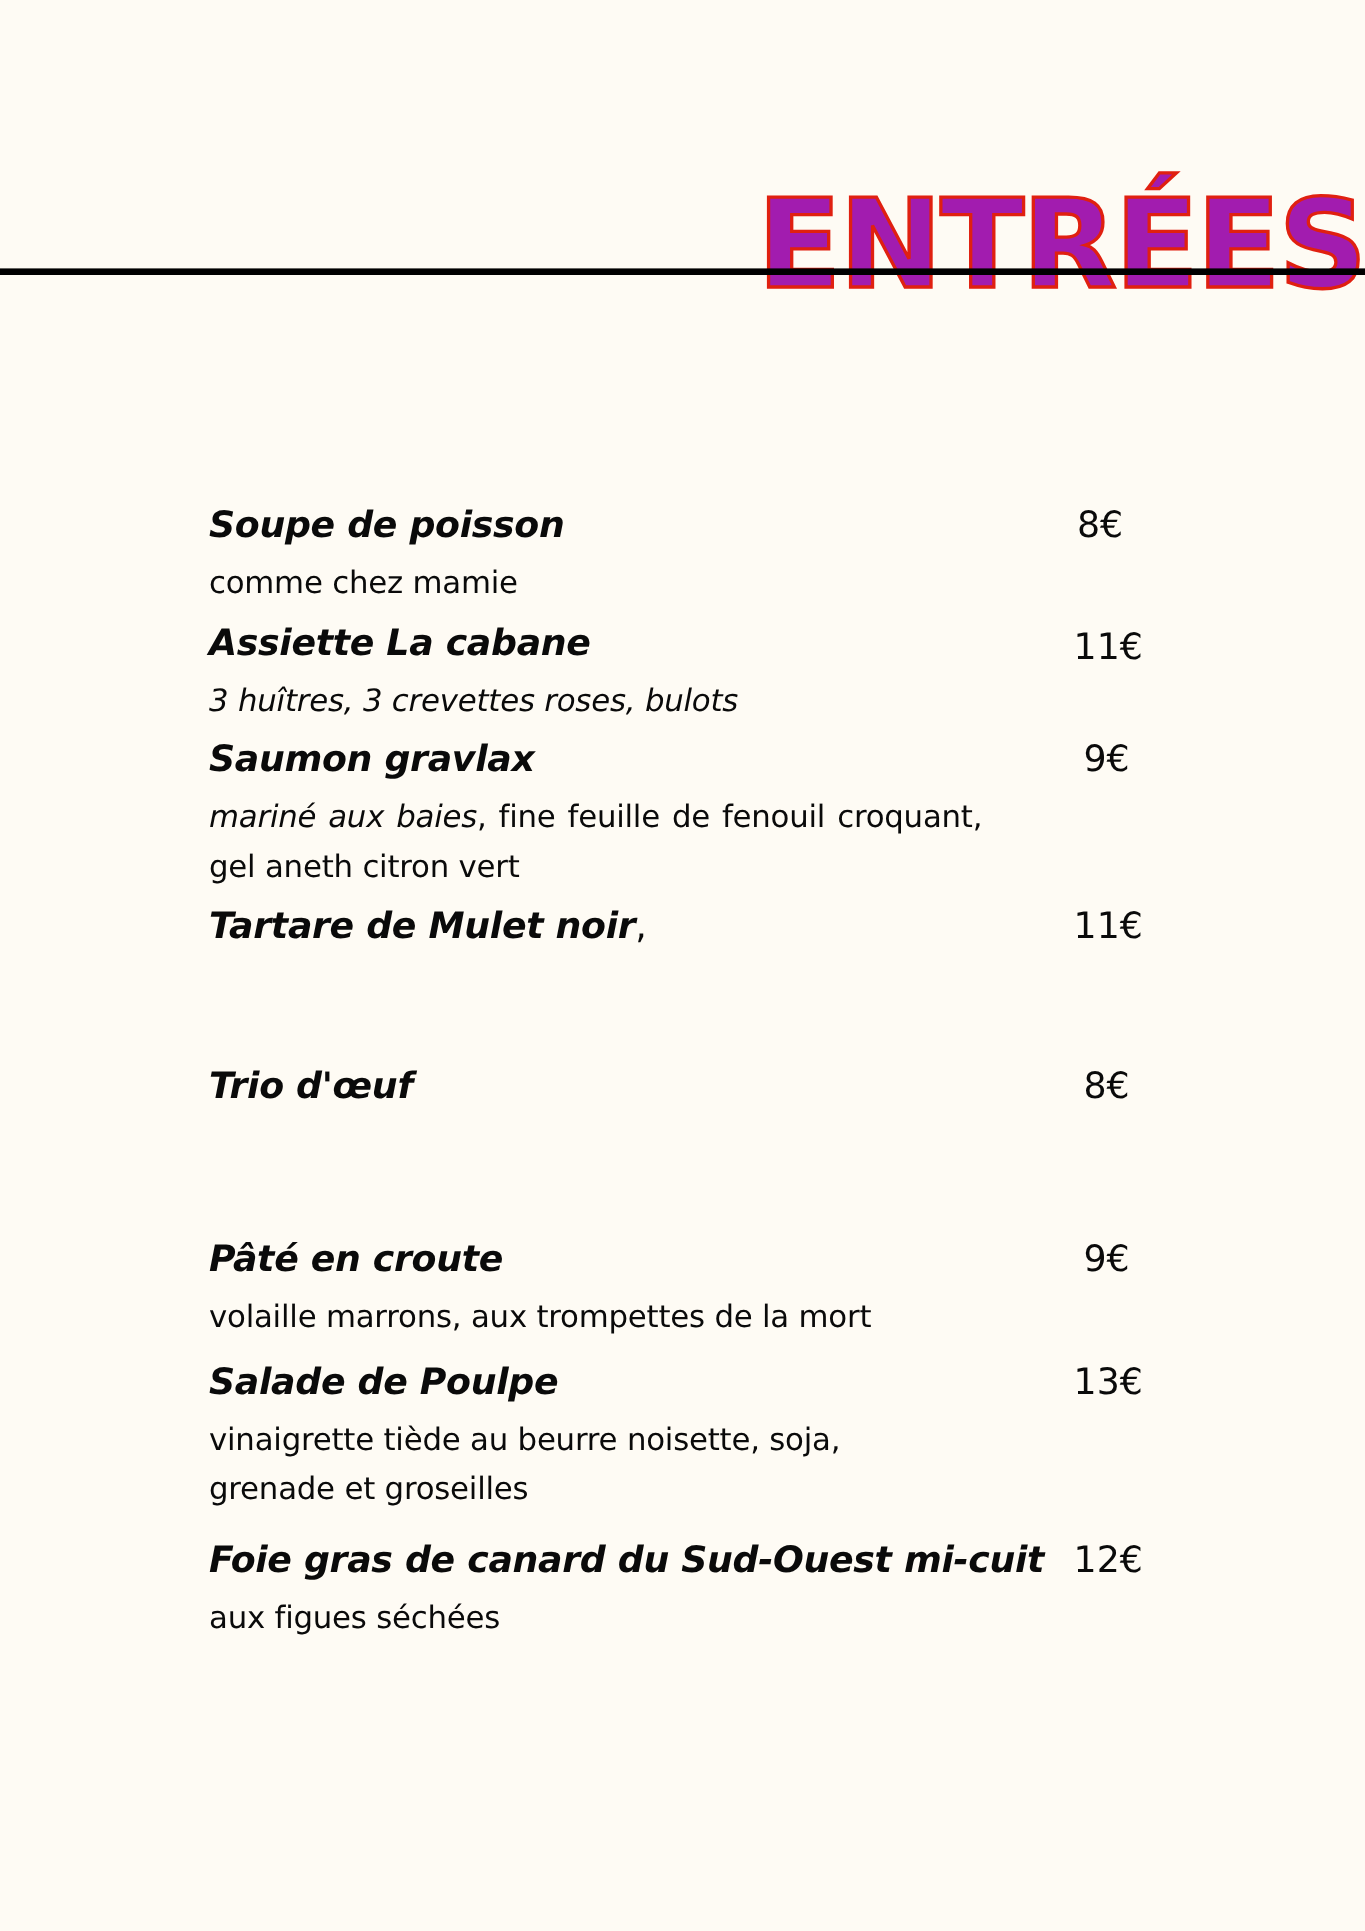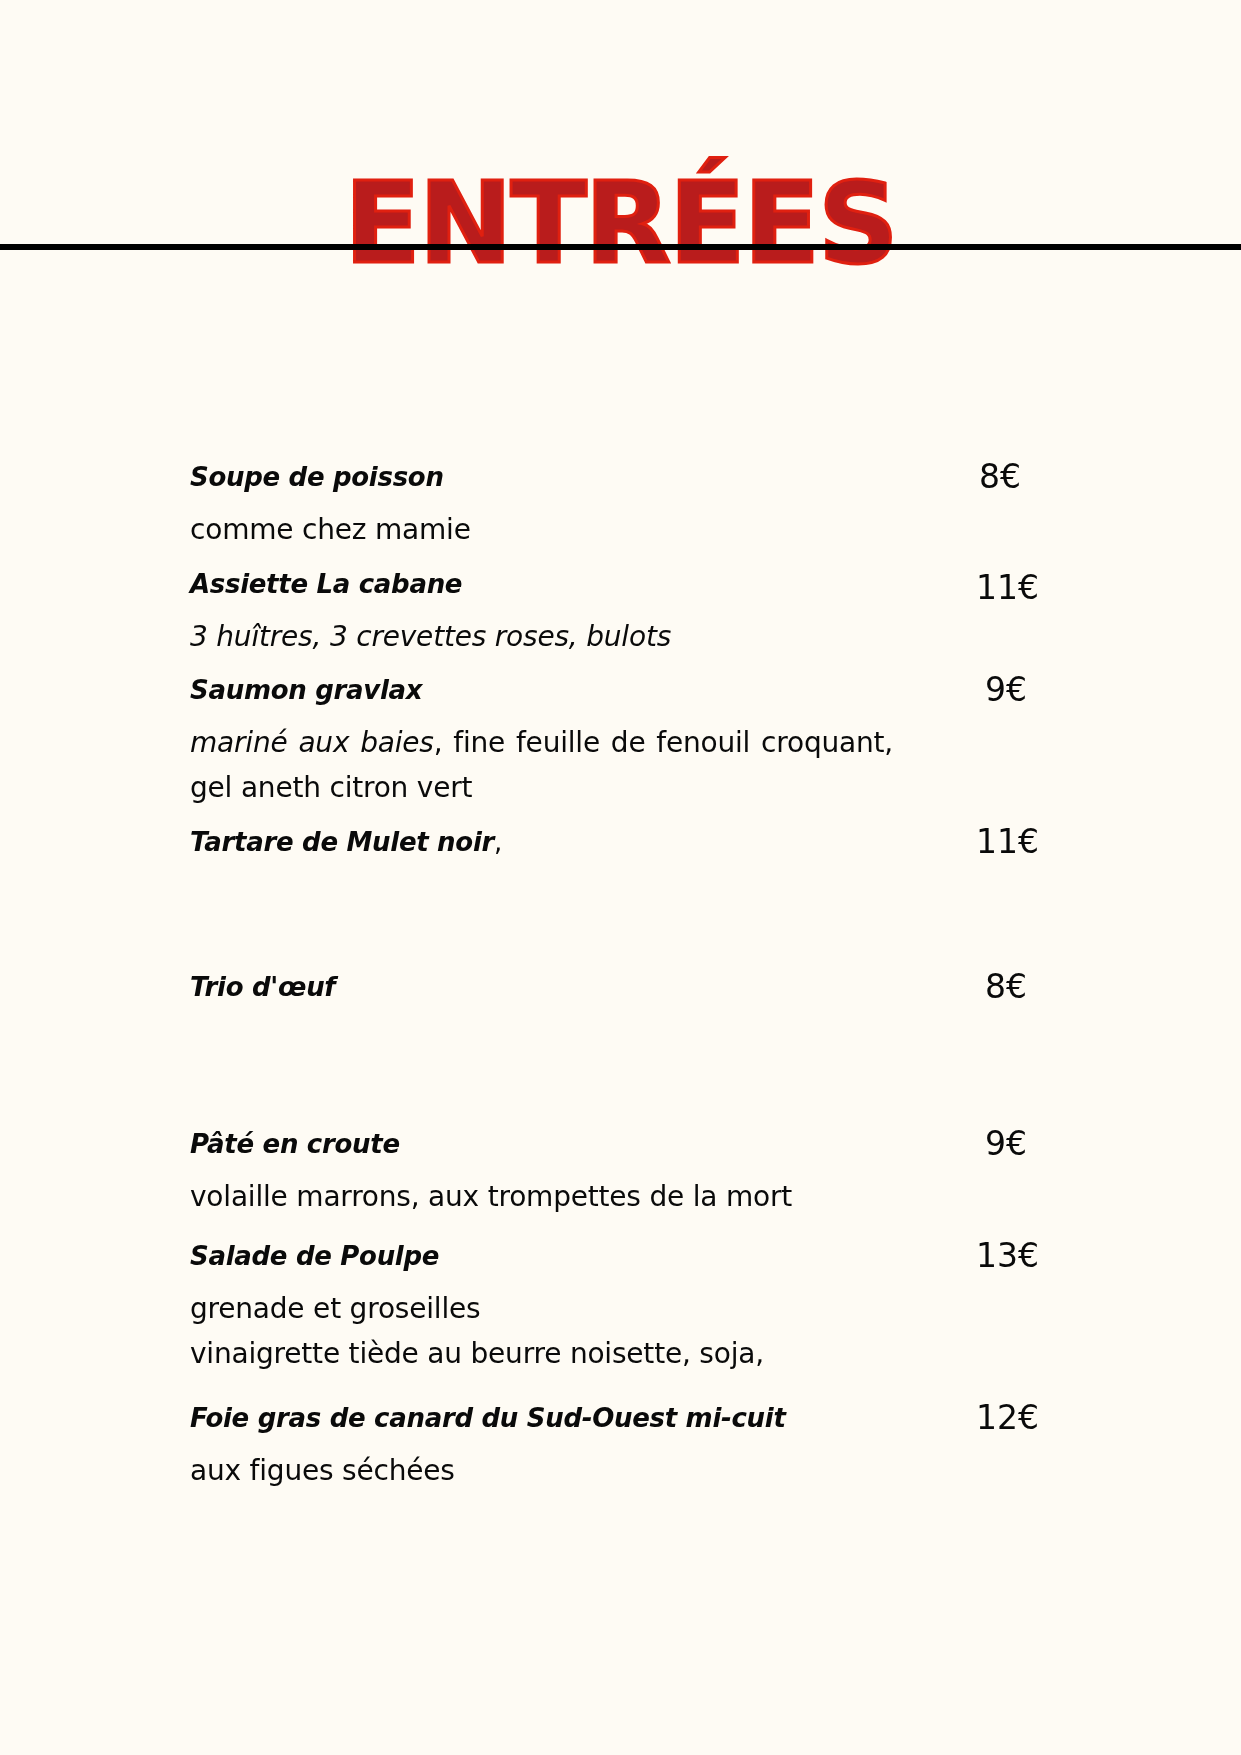--- a/index.html
+++ b/index.html
@@ -13,27 +13,27 @@
       position: relative;
       overflow: hidden;
       font-family: "DejaVu Sans", sans-serif;
       color: #0a0a0a;
     }
     .title {
       position: absolute;
       top: 88px;
       left: 0;
       width: 1241px;
-      text-align: center;
+      text-align: right;
       font-family: "DejaVu Sans", sans-serif;
       font-weight: 900;
       font-size: 112px;
       line-height: 120px;
       letter-spacing: -2px;
-      color: #b91c1c;
+      color: #a21caf;
       transform: scaleX(1.0);
       -webkit-text-stroke: 3px #e02010;
     }
     .rule {
       position: absolute;
       top: 244px;
       left: 0;
       width: 1241px;
       height: 6px;
       background: #000000;
@@ -42,21 +42,21 @@
       position: absolute;
       left: 190px;
       width: 900px;
     }
     .item-name {
       position: absolute;
       left: 0;
       top: 0;
       font-weight: bold;
       font-style: oblique;
-      font-size: 26px;
+      font-size: 33px;
       line-height: 40px;
       white-space: nowrap;
       letter-spacing: -0.3px;
     }
     .item-name .plain {
       font-weight: normal;
       font-style: normal;
     }
     .item-price {
       position: absolute;
@@ -126,22 +126,22 @@
 <div class="item" style="top:1124px;">
   <div class="item-name">Pâté en croute</div>
   <div class="item-price" style="left:795px;">9€</div>
   <div class="item-desc">volaille marrons, aux trompettes de la mort</div>
 </div>
 
 <div class="item" style="top:1236px;">
   <div class="item-name">Salade de Poulpe</div>
   <div class="item-price" style="left:786px;">13€</div>
   <div class="item-desc">
+    <div>vinaigrette tiède au beurre noisette, soja,</div>
     <div>grenade et groseilles</div>
-    <div>vinaigrette tiède au beurre noisette, soja,</div>
   </div>
 </div>
 
 <div class="item" style="top:1398px;">
   <div class="item-name">Foie gras de canard du Sud-Ouest mi-cuit</div>
   <div class="item-price" style="left:786px;">12€</div>
   <div class="item-desc">aux figues séchées</div>
 </div>
 
 </body></html>

